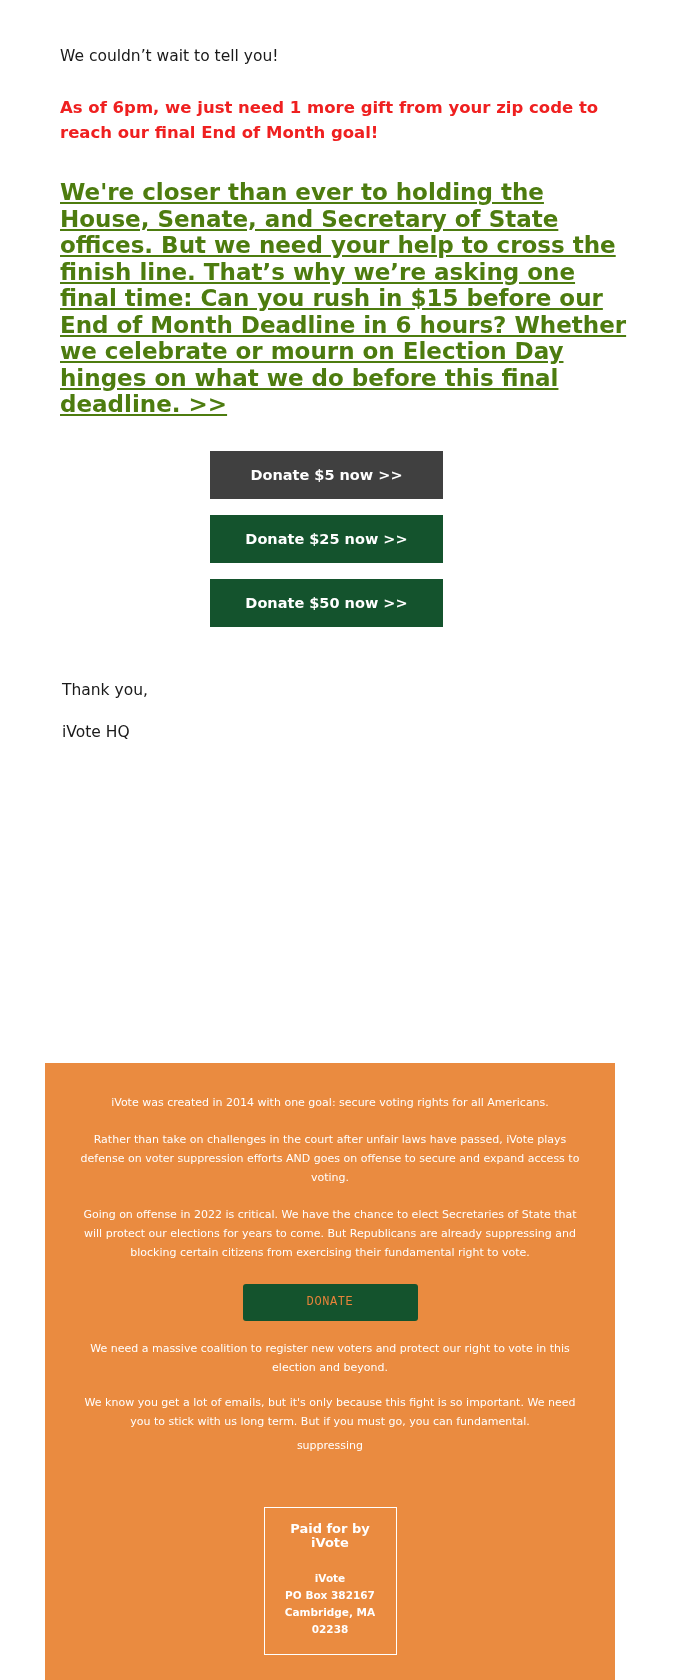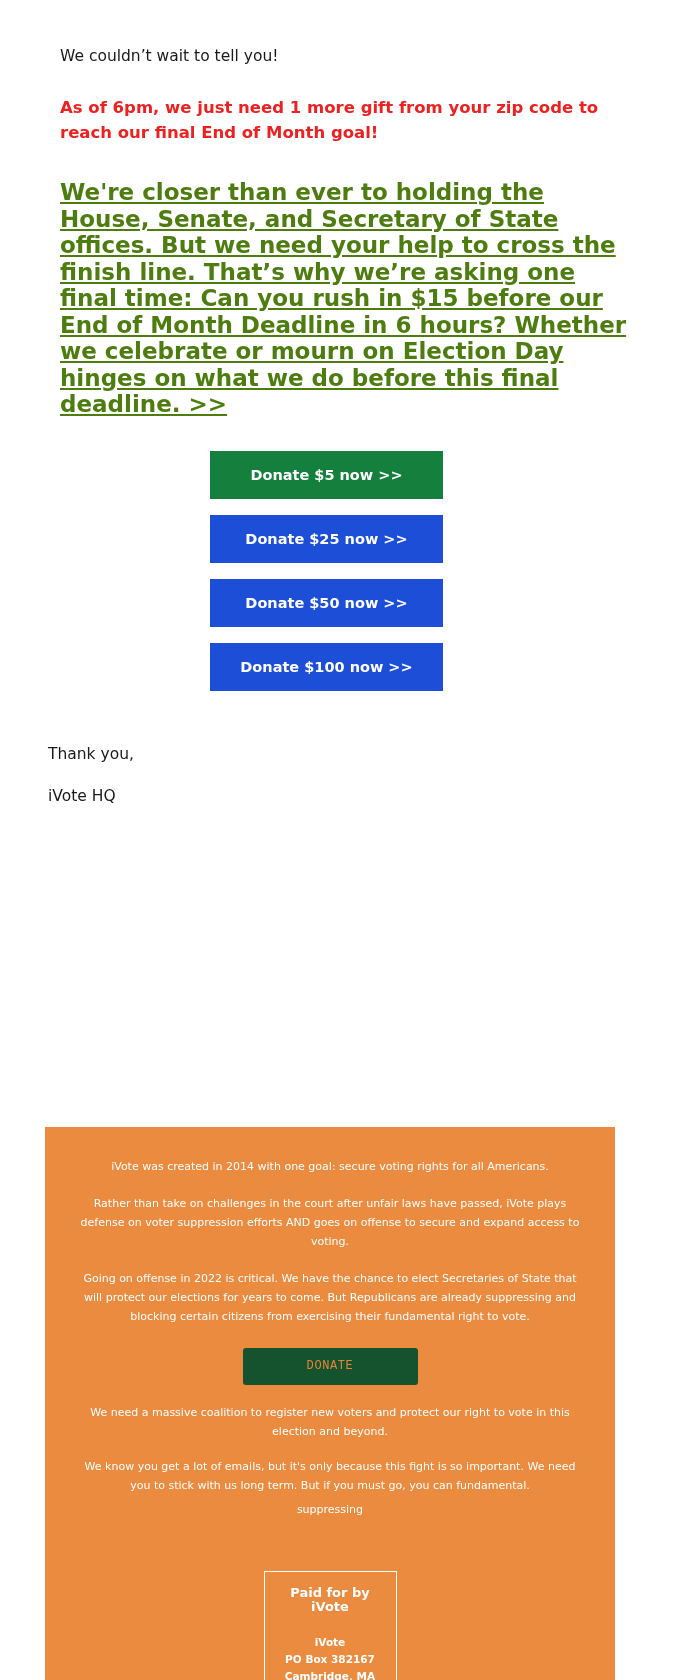--- a/index.html
+++ b/index.html
@@ -71,33 +71,33 @@
     font-size: 14.5px;
     font-weight: bold;
     color: #ffffff;
     text-decoration: none;
     margin-bottom: 16px;
     border: 0;
     cursor: pointer;
     letter-spacing: 0px;
     white-space: nowrap;
   }
-  .donate-btn.red  { background: #15803d; }
-  .donate-btn.blue { background: #1d4ed8; }
+  .donate-btn.red  { background: #404040; }
+  .donate-btn.blue { background: #14532d; }
 
   
   .signoff {
     padding: 36px 48px 0 48px;
   }
   .signoff p {
     font-family: "DejaVu Sans", sans-serif;
     font-size: 15.5px;
     line-height: 22px;
     color: #1a1a1a;
-    margin: 0 0 20px 0;
+    margin: 0 0 20px 14px;
   }
 
   
   .gap {
     height: 300px;
   }
 
   
   .footer {
     margin: 0 45px 0 45px;
@@ -182,21 +182,20 @@
   <div class="body-block">
     <p class="intro-line">We couldn’t wait to tell you!</p>
     <p class="alert-line">As of 6pm, we just need 1 more gift from your zip code to reach our final End of Month goal!</p>
     <a class="ask-link" href="#">We're closer than ever to holding the House, Senate, and Secretary of State offices. But we need your help to cross the finish line. That’s why we’re asking one final time: Can you rush in $15 before our End of Month Deadline in 6 hours? Whether we celebrate or mourn on Election Day hinges on what we do before this final deadline. &gt;&gt;</a>
   </div>
 
   <div class="btn-stack">
     <a class="donate-btn red" href="#">Donate $5 now &gt;&gt;</a>
     <a class="donate-btn blue" href="#">Donate $25 now &gt;&gt;</a>
     <a class="donate-btn blue" href="#">Donate $50 now &gt;&gt;</a>
-    <a class="donate-btn blue" href="#">Donate $100 now &gt;&gt;</a>
   </div>
 
   <div class="signoff">
     <p>Thank you,</p>
     <p>iVote HQ</p>
   </div>
 
   <div class="gap"></div>
 
   <div class="footer">

